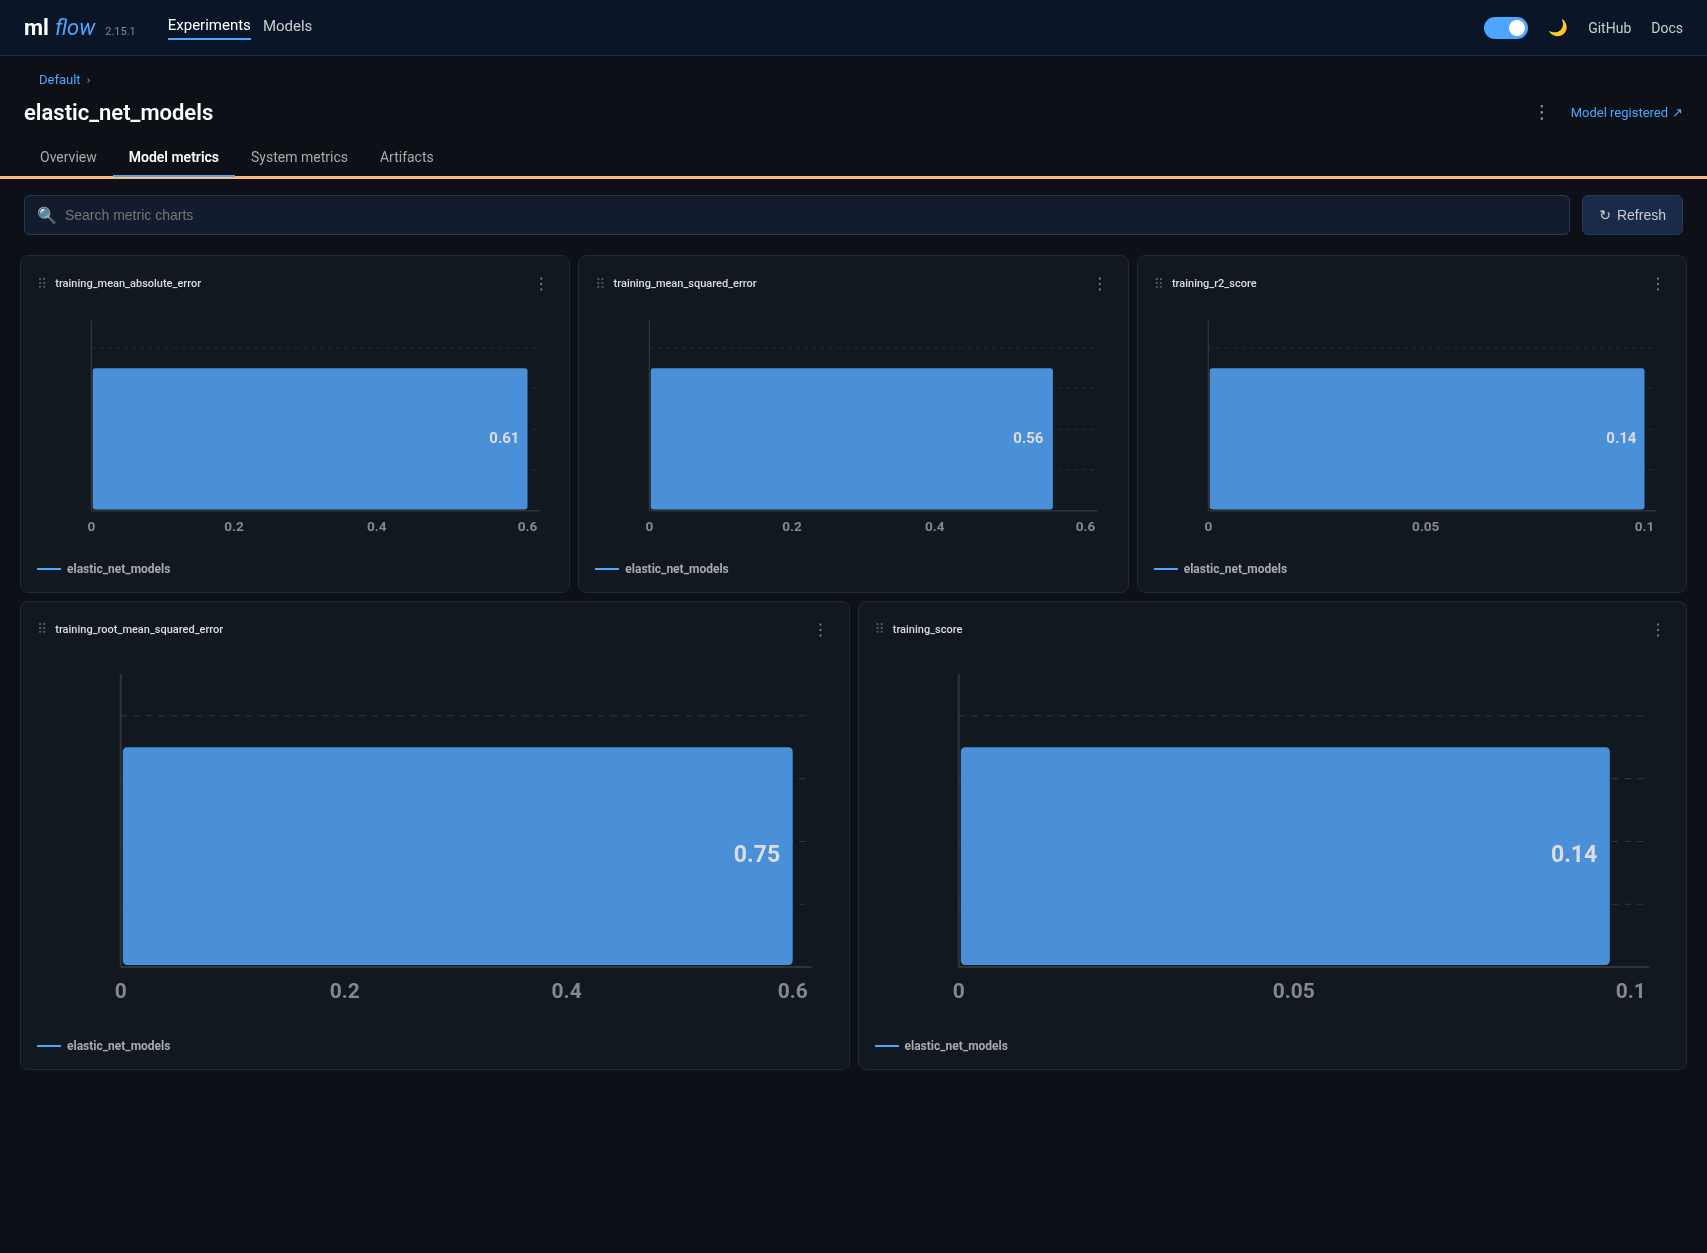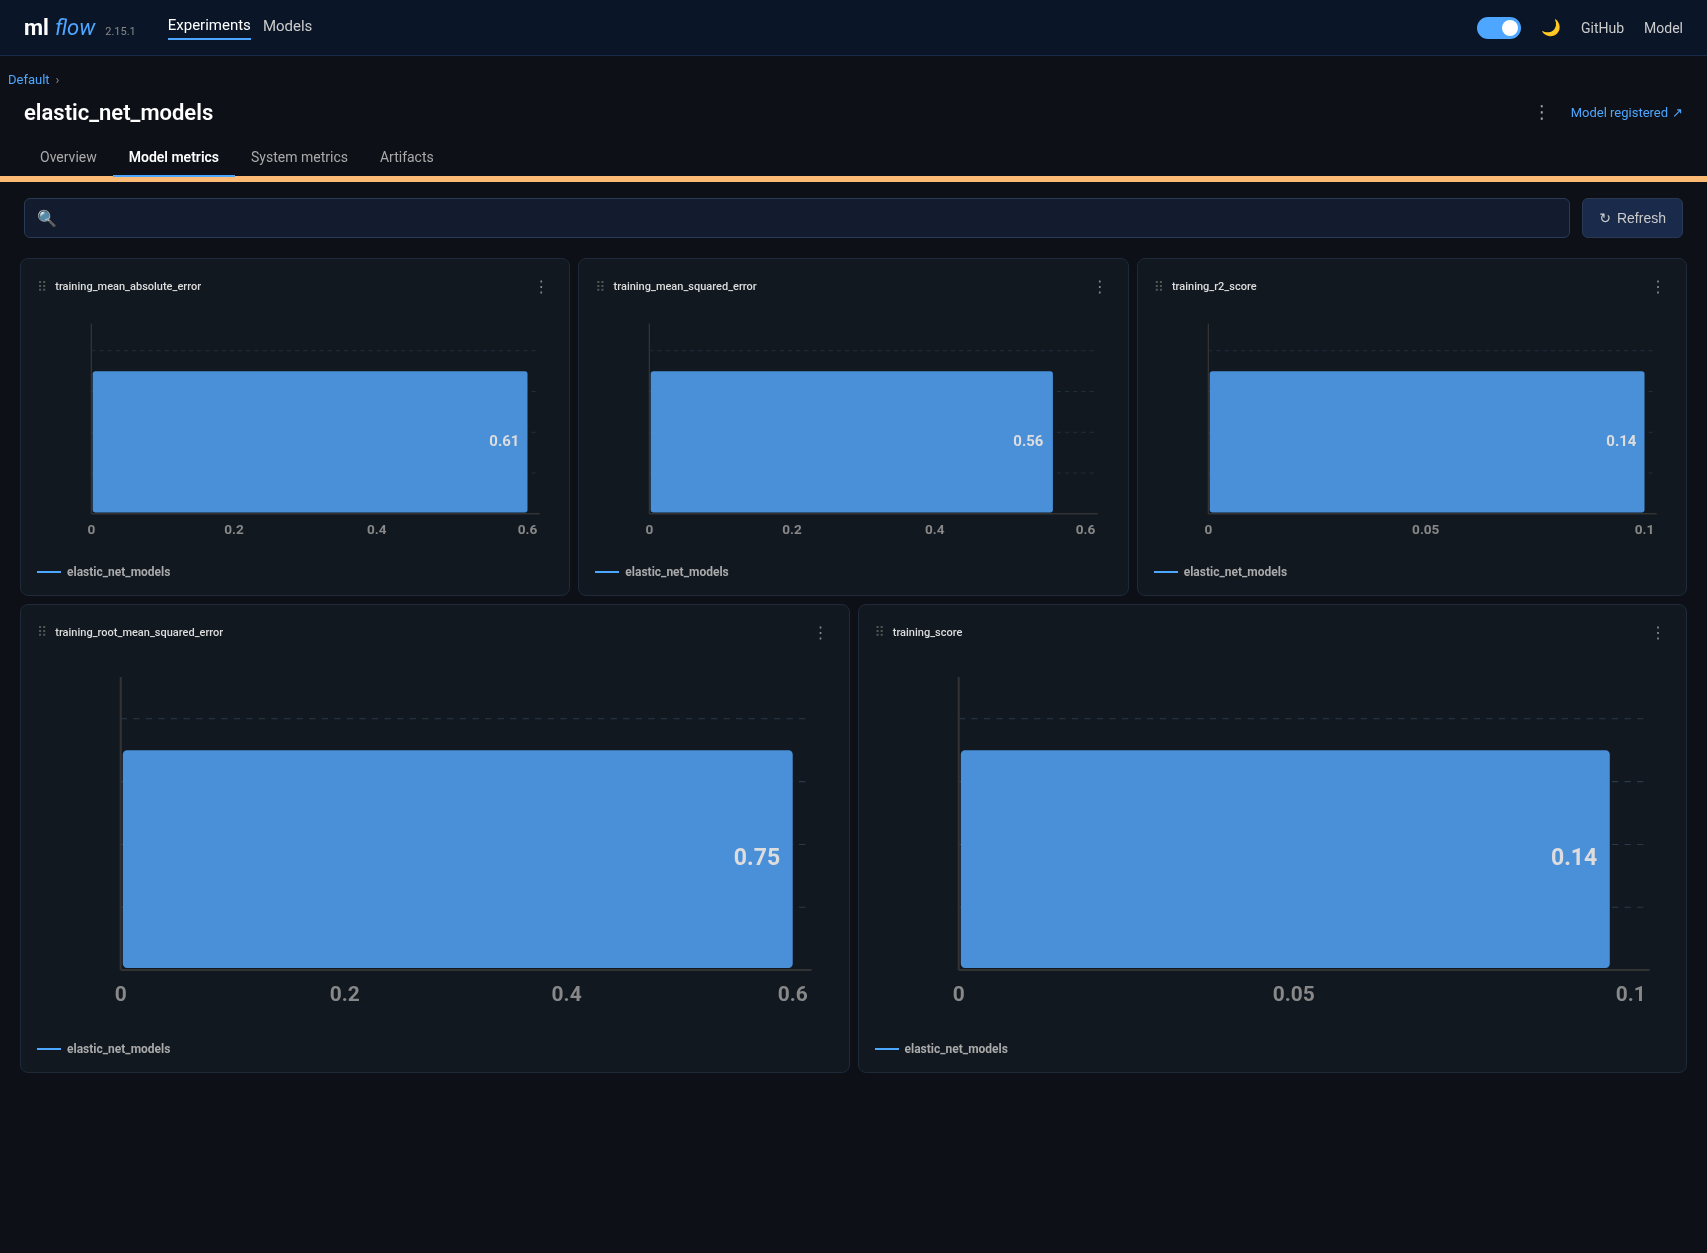--- a/index.html
+++ b/index.html
@@ -86,21 +86,21 @@
       color: #ccc;
     }
     .nav-ext-link {
       color: #ccc;
       text-decoration: none;
       font-size: 14px;
     }
 
     
     .breadcrumb-area {
-      padding: 16px 8px 4px;
+      padding: 16px 39px 4px;
     }
     .breadcrumb {
       display: flex;
       align-items: center;
       gap: 6px;
       color: #4da6ff;
       font-size: 13px;
       margin-bottom: 6px;
     }
     .breadcrumb-sep { color: #888; }
@@ -135,21 +135,21 @@
       display: flex;
       align-items: center;
       gap: 4px;
     }
 
     
     .tabs {
       display: flex;
       gap: 0;
       padding: 0 24px;
-      border-bottom: 6px solid #fdba74;
+      border-bottom: 3px solid #fdba74;
     }
     .tab {
       padding: 10px 16px;
       color: #aaa;
       cursor: pointer;
       font-size: 14px;
       border-bottom: 2px solid transparent;
       margin-bottom: -1px;
     }
     .tab.active {
@@ -297,21 +297,21 @@
     <span class="logo-version">2.15.1</span>
   </div>
   <div class="nav-links">
     <a class="nav-link active" href="#">Experiments</a>
     <a class="nav-link" href="#">Models</a>
   </div>
   <div class="nav-right">
     <div class="toggle-switch"></div>
     <span class="moon-icon">🌙</span>
     <a class="nav-ext-link" href="#">GitHub</a>
-    <a class="nav-ext-link" href="#">Model</a>
+    <a class="nav-ext-link" href="#">Docs</a>
   </div>
 </nav>
 
 <div class="breadcrumb-area">
   <div class="breadcrumb">
     <a href="#" style="color:#4da6ff;text-decoration:none;">Default</a>
     <span class="breadcrumb-sep">›</span>
   </div>
 </div>
 
@@ -330,20 +330,21 @@
   <div class="tab">Overview</div>
   <div class="tab active">Model metrics</div>
   <div class="tab">System metrics</div>
   <div class="tab">Artifacts</div>
 </div>
 
 <div class="search-bar-area">
   <div class="search-row">
     <div class="search-input-wrap">
       <span class="search-icon">🔍</span>
+      <input class="search-input" type="text" placeholder="Search metric charts" style="">
     </div>
     <button class="refresh-btn">
       <span class="refresh-icon">↻</span>
       <span>Refresh</span>
     </button>
   </div>
 </div>
 
 <div class="charts-grid">
 

